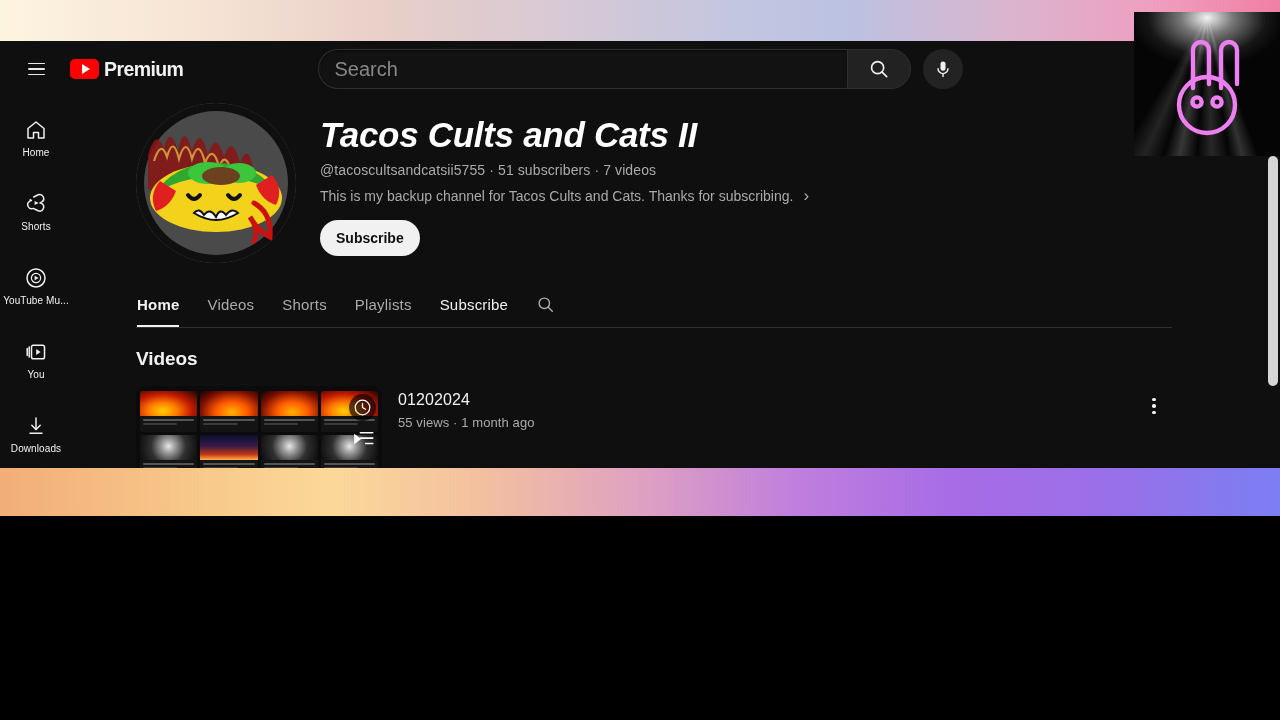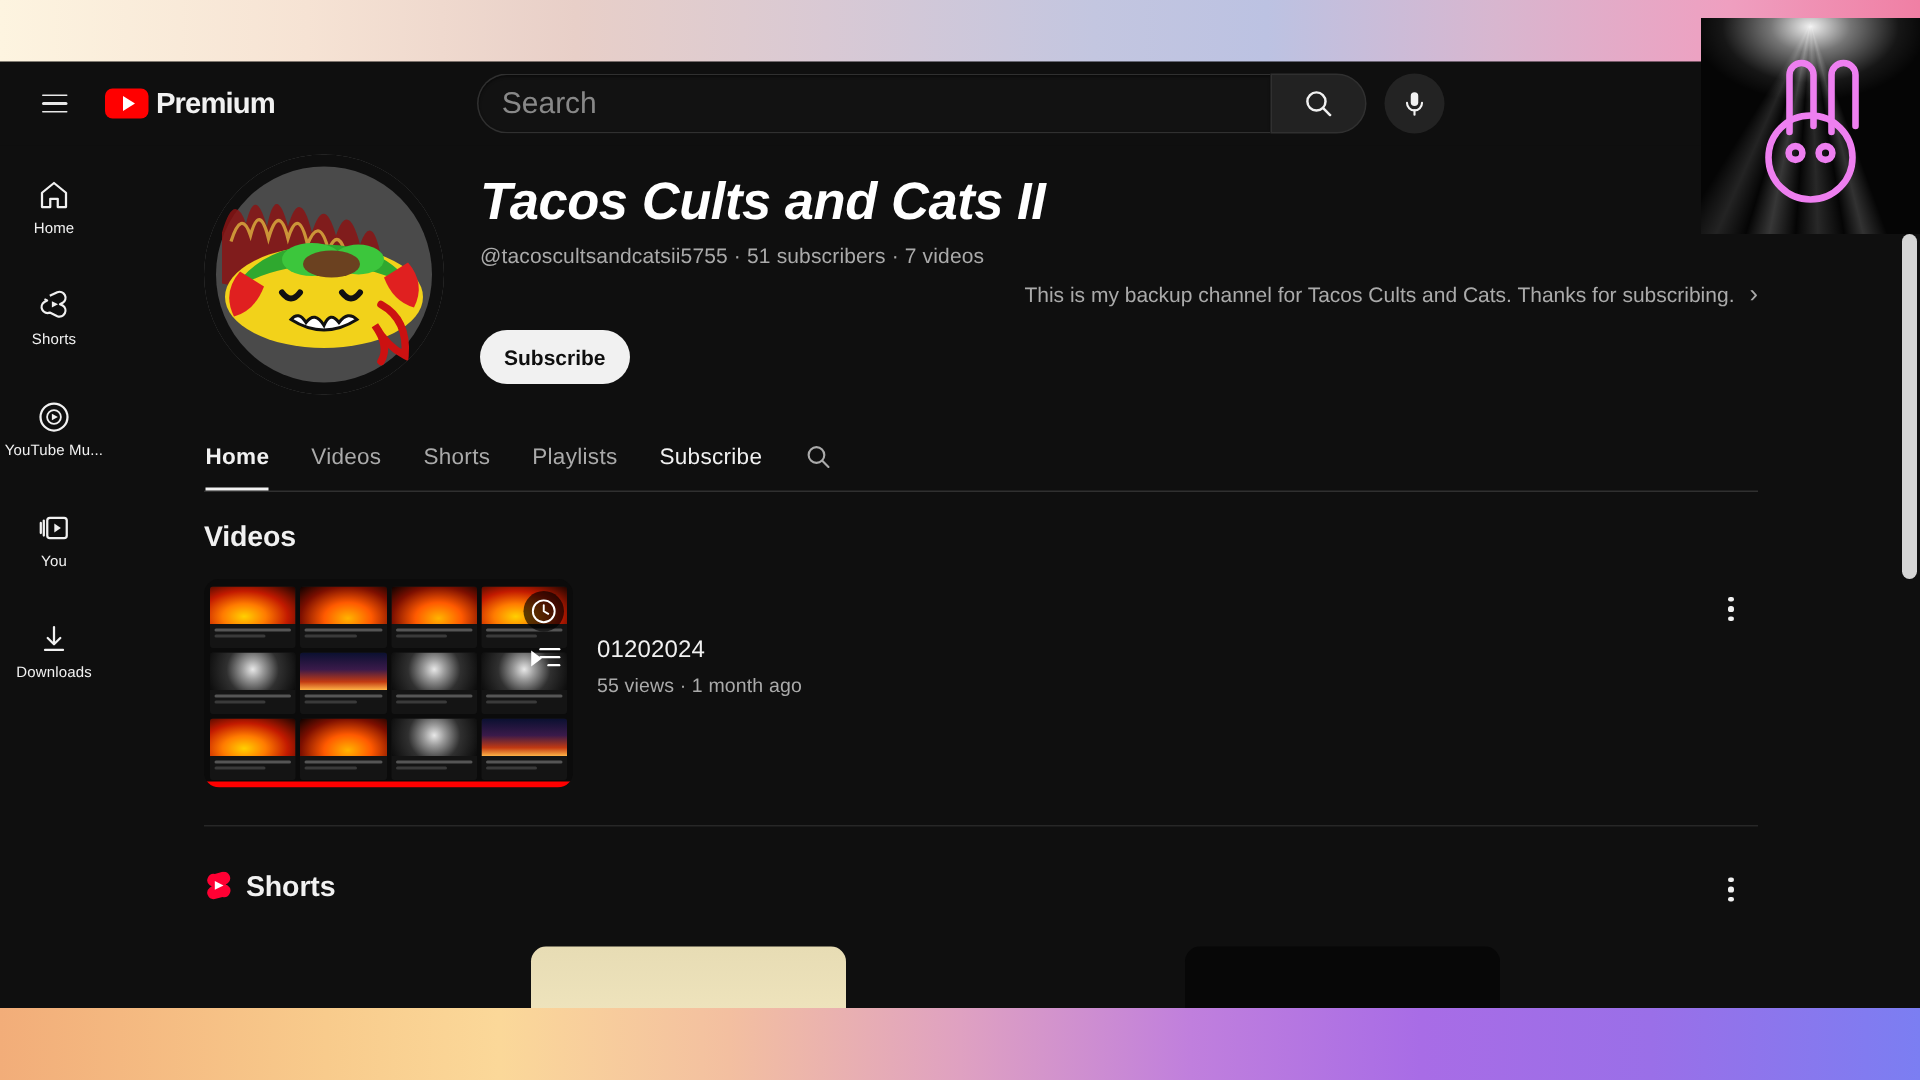--- a/index.html
+++ b/index.html
@@ -1,21 +1,21 @@
 <!DOCTYPE html>
 <html><head>
 <meta charset="utf-8">
 <style>
   * { margin:0; padding:0; box-sizing:border-box; }
   html,body { width:1280px; height:720px; overflow:hidden; background:#000; }
   body {
     font-family:"Liberation Sans", sans-serif;
     -webkit-font-smoothing:antialiased;
   }
-  #stage { position:relative; width:1280px; height:720px; overflow:hidden; }
+  #stage { position:relative; width:1280px; height:516px; overflow:hidden; }
 
   
   .band {
     position:absolute; left:0; width:1280px; z-index:60;
   }
   .band-top {
     top:0; height:41px;
     background:linear-gradient(90deg,#fdf4e0 0%,#f6e3d4 16%,#e8cfc8 30%,#d9c9d4 43%,#c3c6e0 57%,#bcc2e2 66%,#d8b6cf 78%,#ef9fc0 90%,#f07fa4 100%);
   }
   .band-bottom {
@@ -103,21 +103,20 @@
   .avatar {
     width:160px; height:160px; border-radius:50%; flex:none; overflow:hidden;
     background:#444; position:relative;
   }
   .chan-meta { padding-top:12px; flex:1; min-width:0; }
   .chan-title { font-size:35px; font-weight:700; letter-spacing:-0.3px; line-height:1.15; color:#fff;font-style:italic; }
   .chan-sub { margin-top:7px; font-size:14px; color:#aaaaaa; letter-spacing:0.1px; }
   .chan-desc {
     margin-top:9px; font-size:14px; color:#aaaaaa; display:flex; align-items:center; gap:10px;
     cursor:pointer;
-    justify-content:flex-end;
   }
   .chev { color:#aaa; font-size:17px; line-height:1; }
   .subscribe {
     margin-top:16px; display:inline-flex; align-items:center; justify-content:center;
     height:36px; padding:0 16px; border-radius:18px; background:#f1f1f1; color:#0f0f0f;
     font-size:14px; font-weight:600; cursor:pointer; border:none; font-family:inherit;
   }
 
   
   .tabs {
@@ -156,21 +155,21 @@
     background:rgba(0,0,0,.65); display:flex; align-items:center; justify-content:center;
   }
   .thumb-badge2 {
     position:absolute; right:4px; top:42px; width:30px; height:22px;
     display:flex; align-items:center; justify-content:center;
   }
   .thumb-progress { position:absolute; left:0; right:0; bottom:0; height:4px; background:rgba(255,255,255,.25); }
   .thumb-progress i { display:block; height:100%; width:100%; background:#ff0000; }
 
   .vinfo { flex:1; padding-top:5px; min-width:0; }
-  .vtitle { font-size:16px; font-weight:500; color:#f1f1f1; letter-spacing:0.1px; cursor:pointer;margin-top:34px; }
+  .vtitle { font-size:16px; font-weight:500; color:#f1f1f1; letter-spacing:0.1px; cursor:pointer; }
   .vmeta { margin-top:6px; font-size:13px; color:#aaaaaa; letter-spacing:0.1px; }
   .vmenu { width:36px; height:36px; display:flex; align-items:center; justify-content:center; cursor:pointer; flex:none; margin-top:2px; }
   .kebab { display:flex; flex-direction:column; gap:3px; align-items:center; }
   .kebab i { width:3.5px; height:3.5px; border-radius:50%; background:#f1f1f1; display:block; }
 
   .divider { margin-top:25px; height:1px; background:#272727; }
 
   
   .shorts-head { margin-top:22px; display:flex; align-items:center; justify-content:space-between; }
   .shorts-brand { display:flex; align-items:center; gap:10px; }

